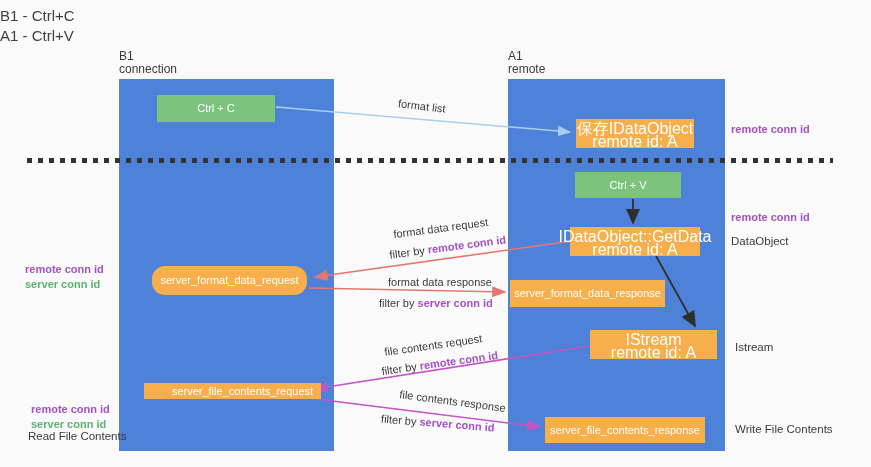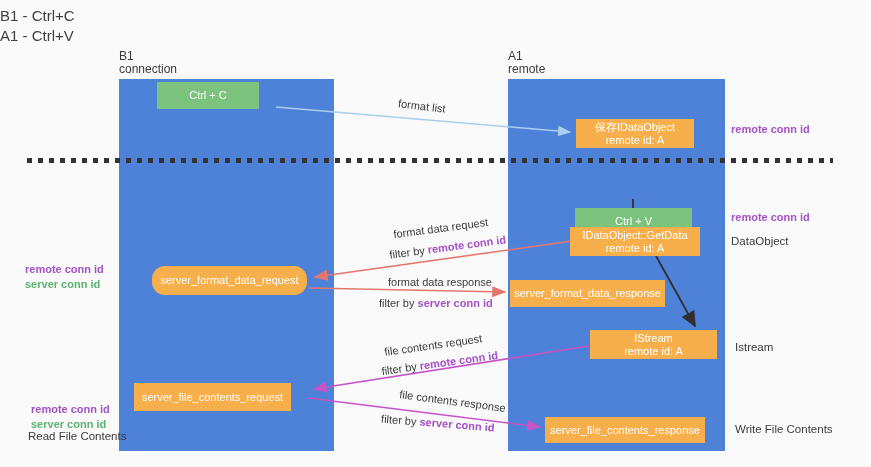--- a/index.html
+++ b/index.html
@@ -24,21 +24,21 @@
   .ln-black{stroke:var(--arrow-black,#2f2f2f);stroke-width:1.8;}
   .ln-salmon{stroke:var(--arrow-salmon,#e5766e);stroke-width:1.6;}
   .ln-magenta{stroke:var(--arrow-magenta,#c454c8);stroke-width:1.6;}
   .mk-blue{fill:var(--arrow-blue,#a9ceef);}
   .mk-black{fill:var(--arrow-black,#2f2f2f);}
   .mk-salmon{fill:var(--arrow-salmon,#e5766e);}
   .mk-magenta{fill:var(--arrow-magenta,#c454c8);}
   .node{position:absolute;z-index:4;color:var(--node-text,#fff);display:flex;
     flex-direction:column;align-items:center;justify-content:center;text-align:center;
     font-size:11px;line-height:13px;white-space:nowrap;}
-  .node.two{font-size:11px;}
+  .node.two{font-size:16px;justify-content:flex-end;}
   .node.green{background:var(--node-green,#7cc47e);}
   .node.orange{background:var(--node-orange,#f7af4b);}
   .edge-label{position:absolute;z-index:4;font-size:11px;color:var(--text-dark,#3b3b3b);white-space:nowrap;}
   .side-label{position:absolute;z-index:4;font-size:11.5px;color:var(--text-dark,#3b3b3b);white-space:nowrap;}
   .bold-purple{color:var(--purple-label,#a452c5) !important;font-weight:bold;font-size:11px;}
   .bold-green{color:var(--green-label,#5cb270) !important;font-weight:bold;font-size:11px;}
   .key{font-weight:bold;}
   .key.purple{color:var(--purple-label,#a452c5);}
 </style>
 </head>
@@ -82,45 +82,45 @@
     </defs>
     <line class="ln-blue" x1="276" y1="107" x2="570" y2="132" marker-end="url(#m-blue)"></line>
     <line class="ln-black" x1="633" y1="199" x2="633" y2="223" marker-end="url(#m-black)"></line>
     <line class="ln-black" x1="656" y1="256" x2="695" y2="326" marker-end="url(#m-black)"></line>
     <line class="ln-salmon" x1="572" y1="241" x2="315" y2="277" marker-end="url(#m-salmon)"></line>
     <line class="ln-salmon" x1="309" y1="288" x2="505" y2="292" marker-end="url(#m-salmon)"></line>
     <line class="ln-magenta" x1="589" y1="346" x2="314" y2="389" marker-end="url(#m-magenta)"></line>
     <line class="ln-magenta" x1="308" y1="398" x2="540" y2="427" marker-end="url(#m-magenta)"></line>
   </svg>
 
-  <div class="node green" style="left:157px;top:82px;width:102px;height:27px;">
+  <div class="node green" style="left:157px;top:95px;width:118px;height:27px;">
     <div>Ctrl + C</div>
   </div>
   <div class="node orange two" style="left:576px;top:119px;width:118px;height:29px;">
     <div>保存IDataObject</div>
     <div>remote id: A</div>
   </div>
-  <div class="node green" style="left:575px;top:172px;width:117px;height:26px;margin-top:36px;">
+  <div class="node green" style="left:575px;top:172px;width:106px;height:26px;">
     <div>Ctrl + V</div>
   </div>
   <div class="node orange two" style="left:570px;top:227px;width:130px;height:29px;">
     <div>IDataObject::GetData</div>
     <div>remote id: A</div>
   </div>
   <div class="node orange" style="left:152px;top:266px;width:155px;height:29px;border-radius:13px;">
     <div>server_format_data_request</div>
   </div>
   <div class="node orange" style="left:510px;top:280px;width:155px;height:27px;">
     <div>server_format_data_response</div>
   </div>
   <div class="node orange two" style="left:590px;top:330px;width:127px;height:29px;">
     <div>IStream</div>
     <div>remote id: A</div>
   </div>
-  <div class="node orange" style="left:134px;top:383px;width:157px;height:28px;">
+  <div class="node orange" style="left:144px;top:383px;width:157px;height:16px;padding-left:20px;">
     <div>server_file_contents_request</div>
   </div>
   <div class="node orange" style="left:545px;top:417px;width:160px;height:26px;">
     <div>server_file_contents_response</div>
   </div>
 
   <div class="edge-label" style="left:398px;top:100px;transform:rotate(6.5deg);">format list</div>
 
   <div class="edge-label" style="left:393px;top:222px;transform:rotate(-7.5deg);">format data request</div>
   <div class="edge-label" style="left:389px;top:241px;transform:rotate(-7.5deg);">

